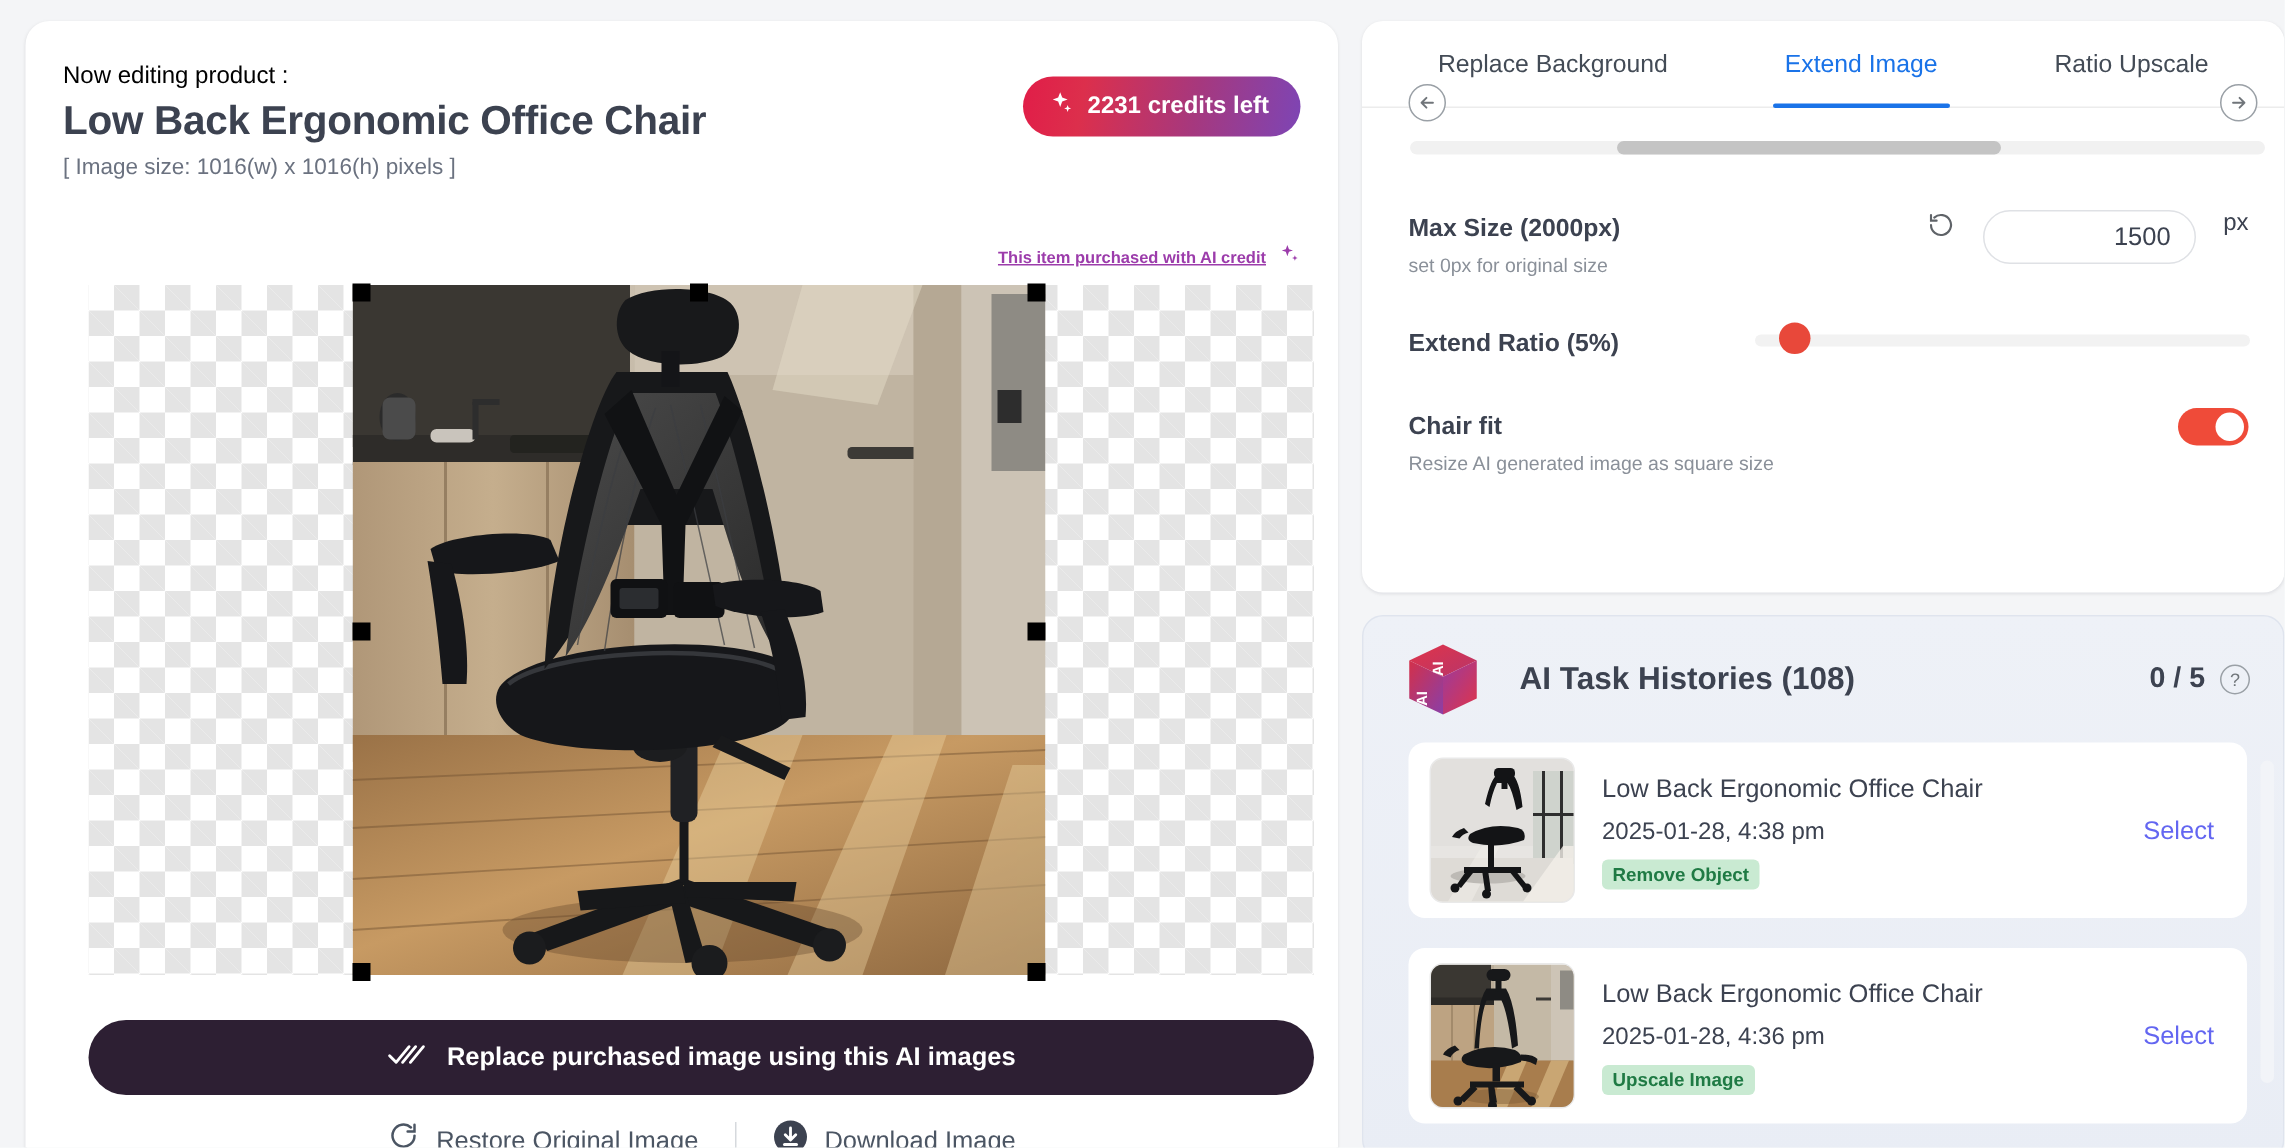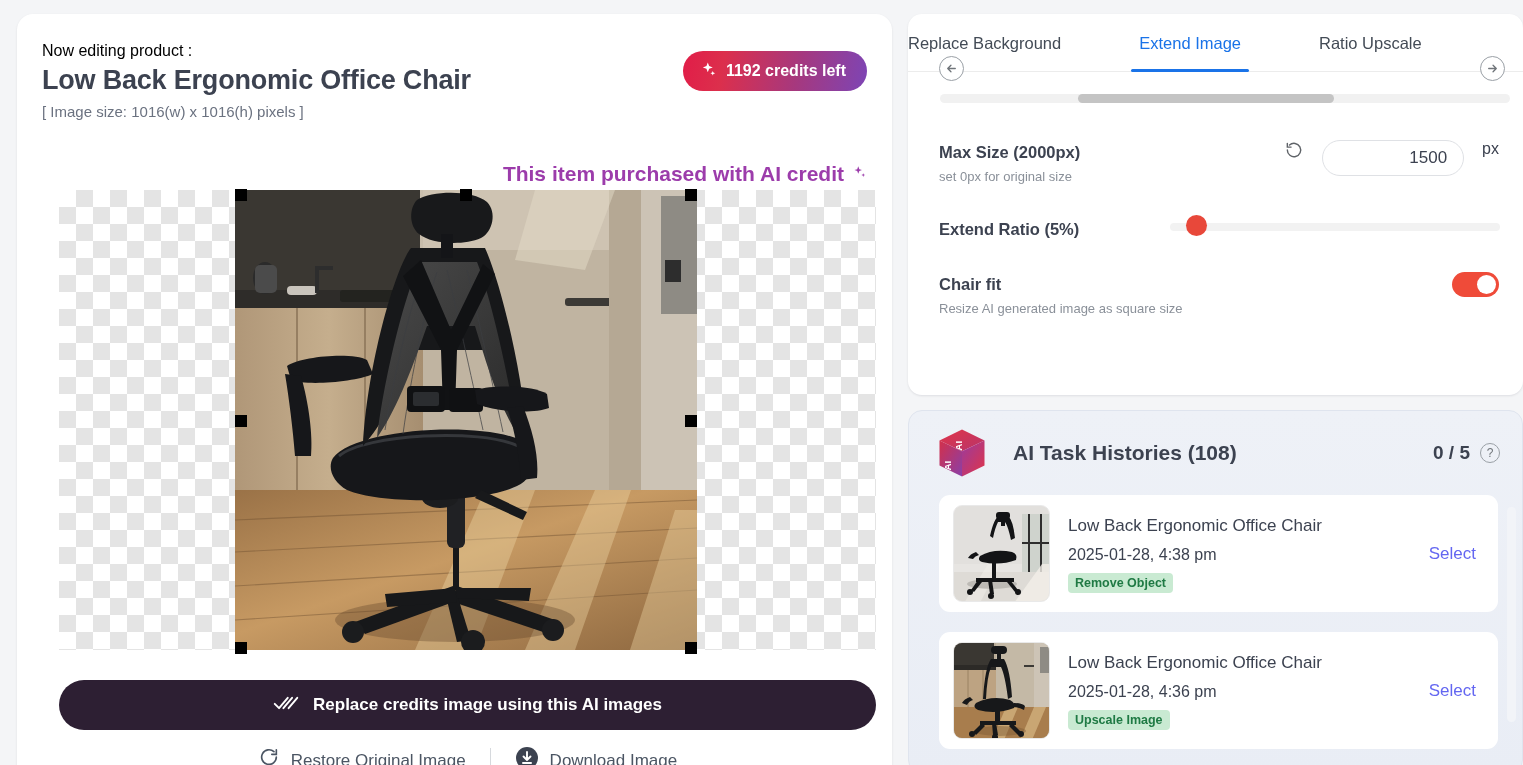--- a/index.html
+++ b/index.html
@@ -35,21 +35,21 @@
     display: flex; align-items: center; gap: 9px;
     color: #fff; font-size: 16px; font-weight: 600;
     cursor: pointer; border: none;
   }
   .spark { display: inline-block; }
 
   .purchased-row {
     position: absolute; right: 25px; top: 148px;
     display: flex; align-items: center; gap: 8px;
   }
-  .purchased-text { color: #9c3cab; font-size: 21px; font-weight: 600; }
+  .purchased-text { color: #9c3cab; font-size: 11px; font-weight: 600; text-decoration: underline; }
   .purchased-spark { color: #9c3cab; }
 
   
   .canvas-wrap {
     position: absolute; left: 42px; top: 176px;
     width: 817px; height: 460px;
   }
   .checker {
     position: absolute; inset: 0;
     background-image:
@@ -99,21 +99,21 @@
     width: 615px; height: 760px;
   }
   .panel {
     background: #fff; border-radius: 14px;
     box-shadow: 0 1px 3px rgba(16,24,40,.06), 0 1px 2px rgba(16,24,40,.04);
   }
   .tool-panel { position: relative; width: 615px; height: 381px; overflow: hidden; }
 
   .tabs-row {
     position: relative; height: 58px;
-    display: flex; align-items: center; 
+    display: flex; align-items: center; justify-content: center;
     border-bottom: 1px solid #ececec;
   }
   .tab {
     font-size: 16.5px; color: #434b56; padding: 0 0 16px 0;
     cursor: pointer; position: relative; white-space: nowrap;
     align-self: flex-end; line-height: 24px;
   }
   .tab + .tab { margin-left: 78px; }
   .tab.active { color: #1a73e8; font-weight: 400; }
   .tab.active:after {
@@ -247,21 +247,21 @@
     <div class="product-title">Low Back Ergonomic Office Chair</div>
     <div class="image-size">[ Image size: 1016(w) x 1016(h) pixels ]</div>
 
     <button class="credits-badge">
       <span class="spark">
         <svg width="17" height="17" viewBox="0 0 24 24" fill="#fff">
           <path d="M11 2l1.9 5.1L18 9l-5.1 1.9L11 16l-1.9-5.1L4 9l5.1-1.9z"></path>
           <path d="M18 14l.9 2.4 2.4.9-2.4.9-.9 2.4-.9-2.4-2.4-.9 2.4-.9z"></path>
         </svg>
       </span>
-      <span>1192 credits left</span>
+      <span>2231 credits left</span>
     </button>
 
     <div class="purchased-row">
       <span class="purchased-text">This item purchased with AI credit</span>
       <span class="purchased-spark">
         <svg width="15" height="15" viewBox="0 0 24 24" fill="currentColor">
           <path d="M10 2l1.7 4.6L16 8l-4.3 1.4L10 14 8.3 9.4 4 8l4.3-1.4z"></path>
           <path d="M18 13l.8 2.2 2.2.8-2.2.8-.8 2.2-.8-2.2-2.2-.8 2.2-.8z"></path>
         </svg>
       </span>
@@ -396,21 +396,21 @@
     </div>
 
     <button class="replace-btn">
       <span>
         <svg width="26" height="18" viewBox="0 0 30 20" fill="none" stroke="#fff" stroke-width="2.2" stroke-linecap="round" stroke-linejoin="round">
           <path d="M2 11 l5 5 l10 -12"></path>
           <path d="M12 16 l10 -12"></path>
           <path d="M18 16 l10 -12"></path>
         </svg>
       </span>
-      <span>Replace credits image using this AI images</span>
+      <span>Replace purchased image using this AI images</span>
     </button>
 
     <div class="bottom-actions">
       <div class="action">
         <span>
           <svg width="22" height="22" viewBox="0 0 24 24" fill="none" stroke="#4b5563" stroke-width="1.8" stroke-linecap="round">
             <path d="M20 11a8 8 0 1 1-2.6-5.9"></path>
             <path d="M20 3v5h-5"></path>
           </svg>
         </span>

